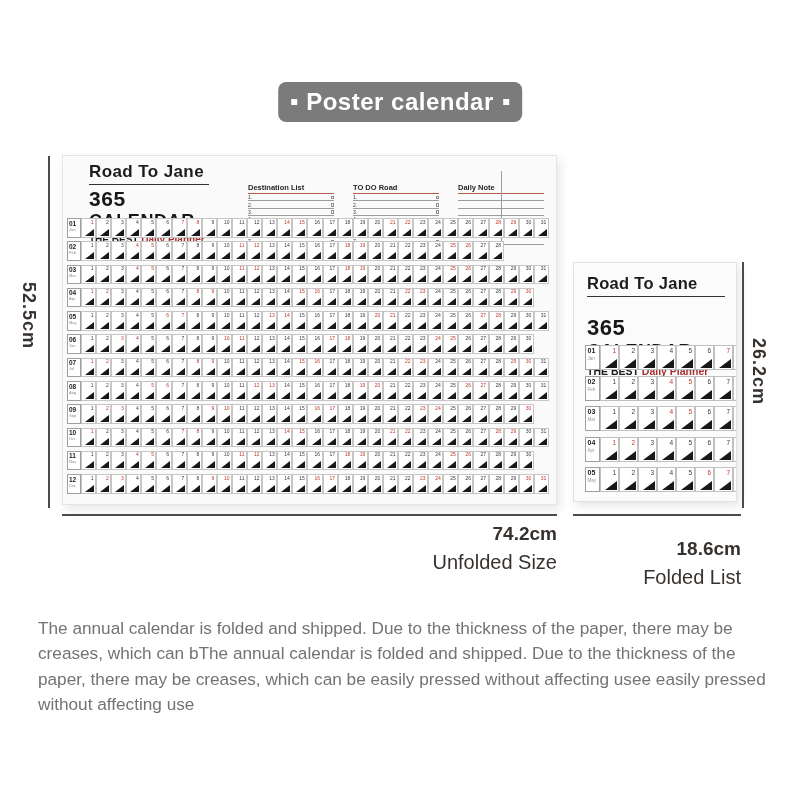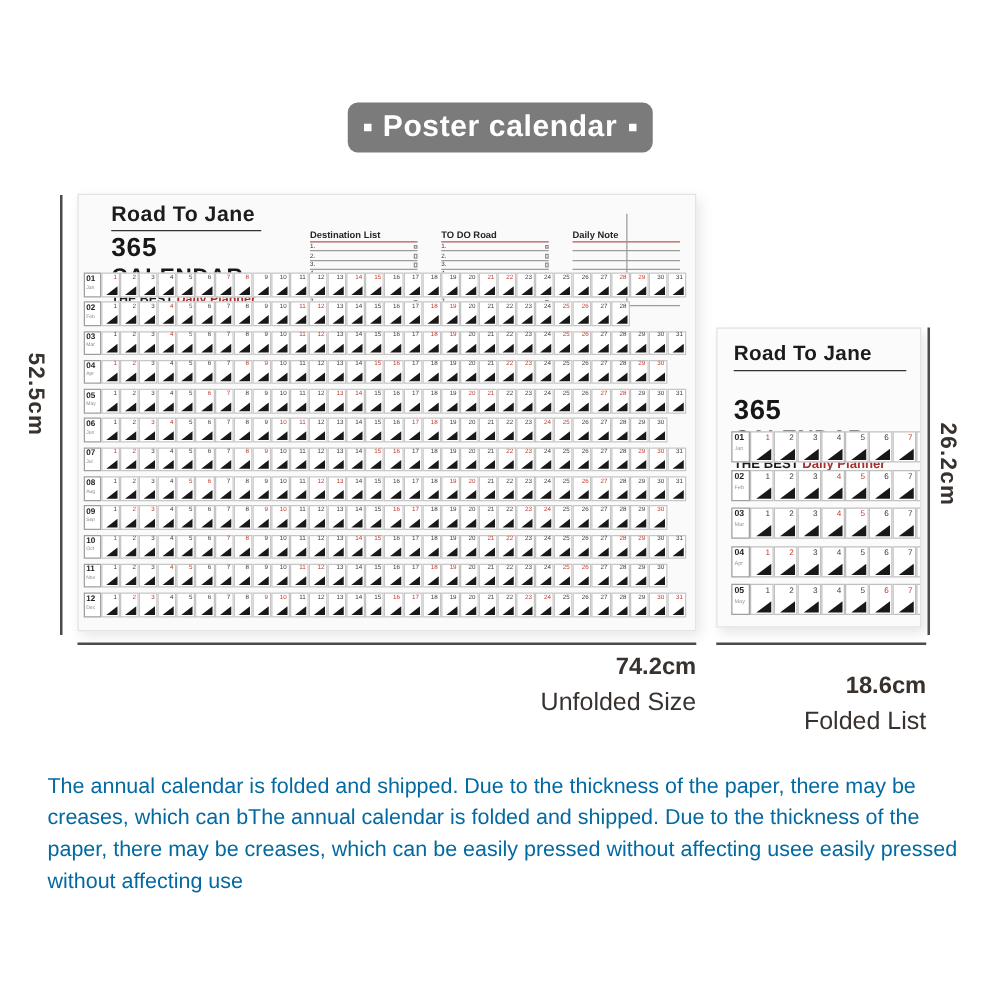--- a/index.html
+++ b/index.html
@@ -70,21 +70,21 @@
   .vline{position:absolute;width:2px;background:#4b4b4b;}
   .hline{position:absolute;height:2px;background:#4b4b4b;}
   .vdim{position:absolute;writing-mode:vertical-rl;font-size:18px;font-weight:bold;
         color:#38322f;letter-spacing:1px;display:flex;align-items:center;}
   .dim-row{position:absolute;text-align:right;color:#38322f;}
   .dim-cm{font-size:19px;font-weight:bold;}
   .size-label{font-size:20px;color:#38322f;margin-top:6px;}
 
   
   .desc{position:absolute;left:38px;top:599px;width:736px;font-size:17.2px;
-        line-height:1.47;color:#0369a1;}
+        line-height:1.47;color:#737373;}
 </style>
 </head>
 <body>
 
 <div class="stage">
 
   <div class="badge">
     <span class="sq"></span>
     <span>Poster calendar</span>
     <span class="sq"></span>

